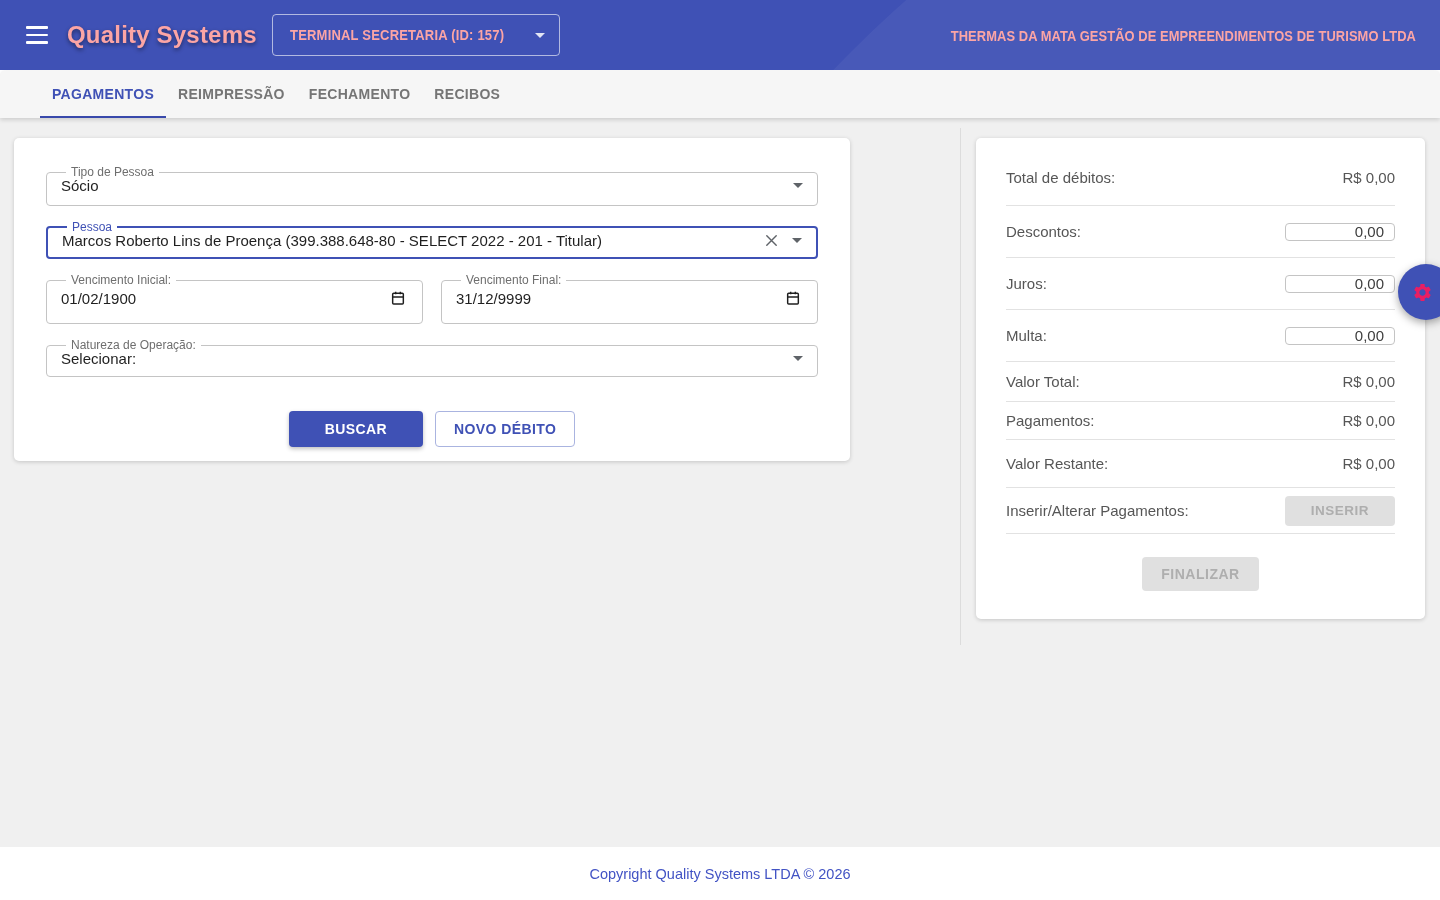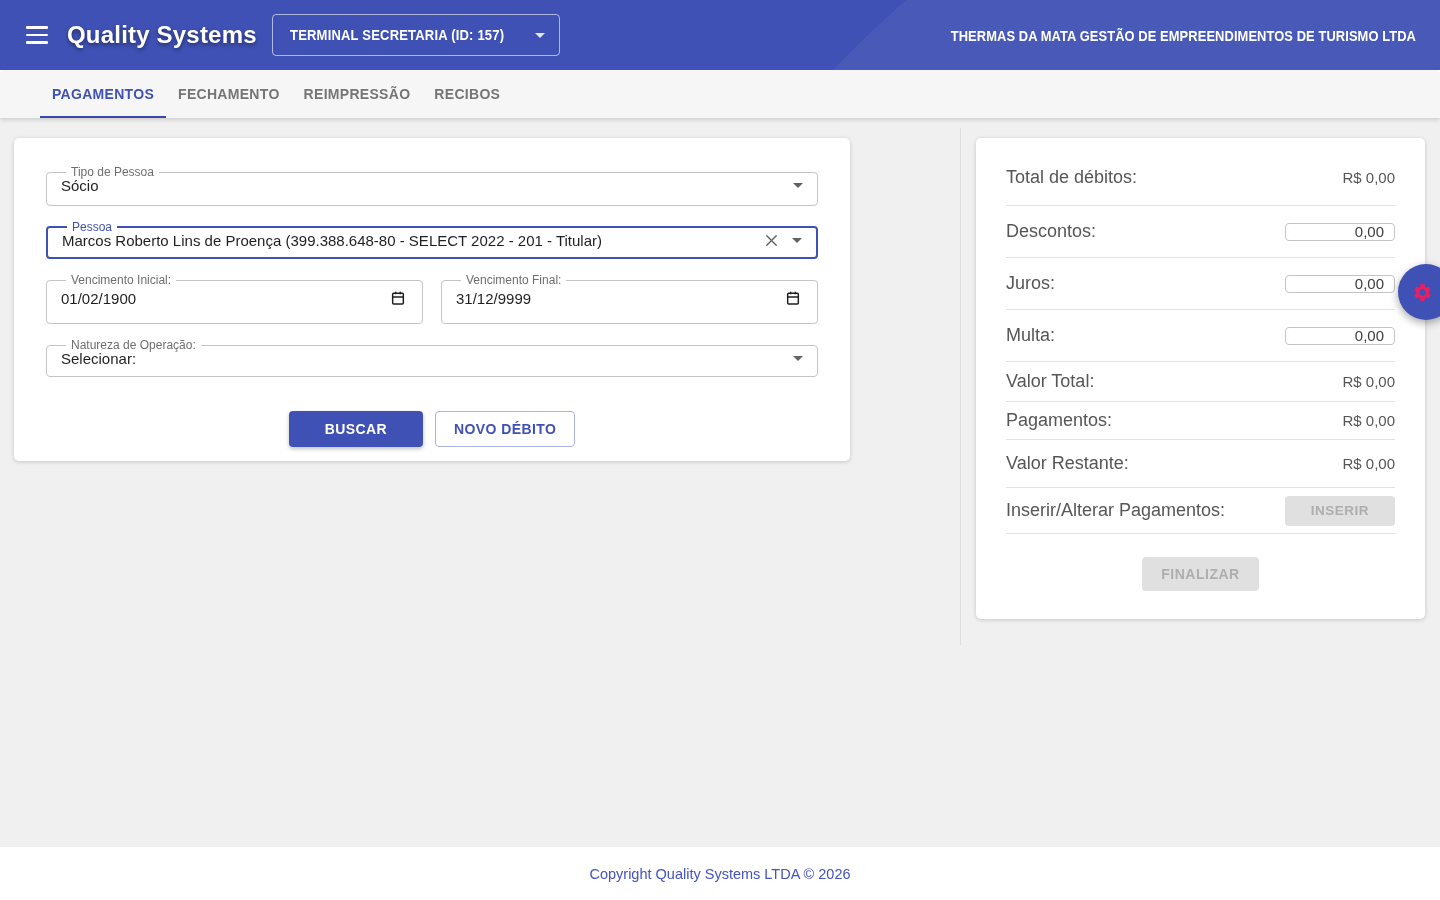--- a/index.html
+++ b/index.html
@@ -2,21 +2,21 @@
 <html><head>
 <meta charset="utf-8">
 <style>
   * { box-sizing: border-box; }
   html, body { margin: 0; padding: 0; width: 1440px; height: 900px; overflow: hidden; }
   body { font-family: "Liberation Sans", "DejaVu Sans", sans-serif; background: #ffffff; }
   .page { width: 1440px; height: 900px; display: flex; flex-direction: column; position: relative; }
 
   
   header.appbar {
-    height: 70px; background: #3f51b5; color: #ffffff;
+    height: 70px; background: #3f51b5; color: #fca5a5;
     display: flex; align-items: center; position: relative; overflow: hidden;
     flex: 0 0 auto; z-index: 5;
   }
   .swoosh {
     position: absolute; left: 500px; top: -300px; width: 2400px; height: 2400px;
     border-radius: 50%; background: rgba(255,255,255,0.05); pointer-events: none;
   }
   .hamburger {
     background: none; border: 0; cursor: pointer; margin-left: 26px;
     display: flex; flex-direction: column; gap: 5px; padding: 4px 0; z-index: 2;
@@ -106,21 +106,21 @@
   .btn-outline {
     background: #fff; color: #3f51b5; border: 1px solid #aab4e0; padding: 0 18px;
   }
 
   
   .summary { padding: 0 30px; display: flex; flex-direction: column; }
   .srow {
     display: flex; justify-content: space-between; align-items: center;
     border-bottom: 1px solid #e2e2e2;
   }
-  .srow .slabel { font-size: 18px; color: #565656; }
+  .srow .slabel { font-size: 15px; color: #565656; }
   .srow .svalue { font-size: 15px; color: #565656; }
   .r1 { height: 68px; padding-top: 12px; }
   .r2, .r3, .r4 { height: 52px; }
   .r5 { height: 40px; }
   .r6 { height: 38px; }
   .r7 { height: 48px; }
   .r8 { height: 46px; }
   .amount-input {
     width: 110px; height: 18px; border: 1px solid #c4c4c4; border-radius: 4px;
     text-align: right; padding: 0 10px; font-family: inherit; font-size: 15px; color: #3d3d3d;
@@ -164,22 +164,22 @@
     <div class="app-title">Quality Systems</div>
     <div class="terminal-select">
       <span class="tsel-value">TERMINAL SECRETARIA (ID: 157)</span>
       <span class="caret light"></span>
     </div>
     <div class="company">THERMAS DA MATA GESTÃO DE EMPREENDIMENTOS DE TURISMO LTDA</div>
   </header>
 
   <nav class="tabbar">
     <button class="tab active">PAGAMENTOS</button>
+    <button class="tab">REIMPRESSÃO</button>
     <button class="tab">FECHAMENTO</button>
-    <button class="tab">REIMPRESSÃO</button>
     <button class="tab">RECIBOS</button>
   </nav>
 
   <main class="content">
 
     <section class="card search-card">
       <div class="form">
 
         <fieldset class="field f-h40">
           <legend>Tipo de Pessoa</legend>

